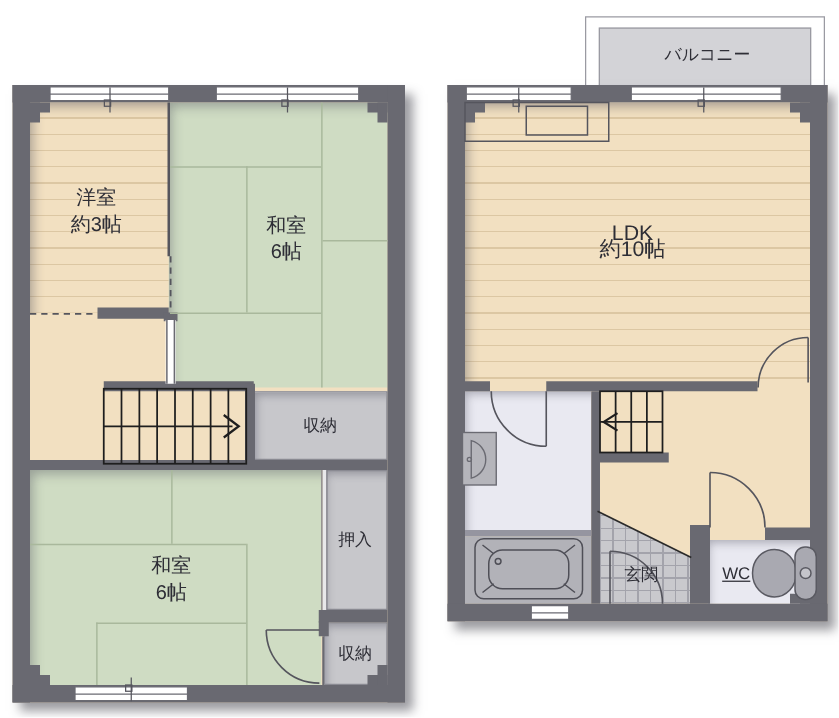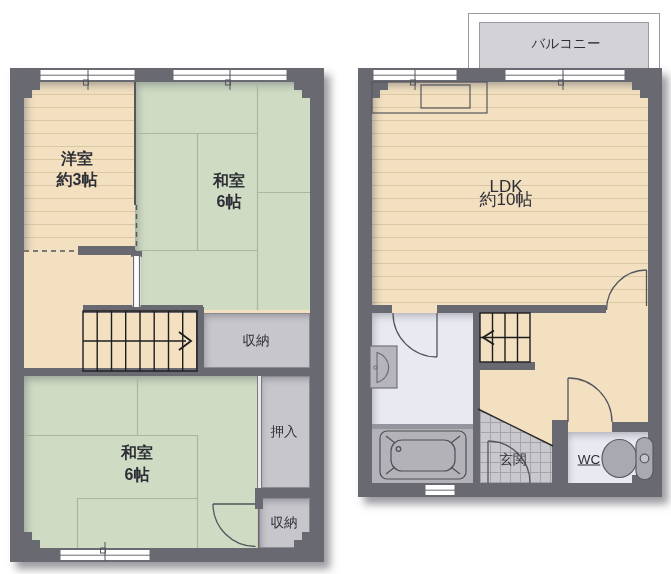--- a/index.html
+++ b/index.html
@@ -12,21 +12,21 @@
         background-image:repeating-linear-gradient(180deg,rgba(0,0,0,0) 0 12px,#dcc7a3 12px 13px);
         box-shadow:inset 6px 7px 9px -4px rgba(70,70,85,.45);}
   .tatami{background:#cfdcc3;box-shadow:inset 6px 7px 9px -4px rgba(70,70,85,.4);}
   .store{background:#c7c7cb;border:1px solid #8a8a92;box-sizing:border-box;
          box-shadow:inset 4px 5px 7px -3px rgba(70,70,85,.4);}
   .wet{background:#e9e9f1;box-shadow:inset 5px 6px 8px -4px rgba(70,70,85,.4);}
   .tile{background-color:#c9c9cd;
         background-image:repeating-linear-gradient(0deg,#a3a3ab 0 1px,rgba(0,0,0,0) 1px 10px),
                          repeating-linear-gradient(90deg,#a3a3ab 0 1px,rgba(0,0,0,0) 1px 10px);}
   .lbl{color:#2e2e36;text-align:center;transform:translate(-50%,-50%);white-space:nowrap;}
-  .lbl-lg{font-size:16px;font-weight:bold;}
+  .lbl-lg{font-size:16px;}
   .lbl-xl{font-size:17px;}
   .lbl-sm{font-size:13.5px;text-align:center;}
   svg{position:absolute;left:0;top:0;pointer-events:none;}
 </style>
 </head>
 <body>
 
 <div id="stage">
 
   <div class="abs" style="left:468px;top:13px;width:192px;height:69px;background:#fff;border:1px solid #9a9aa2;box-sizing:border-box;"></div>

